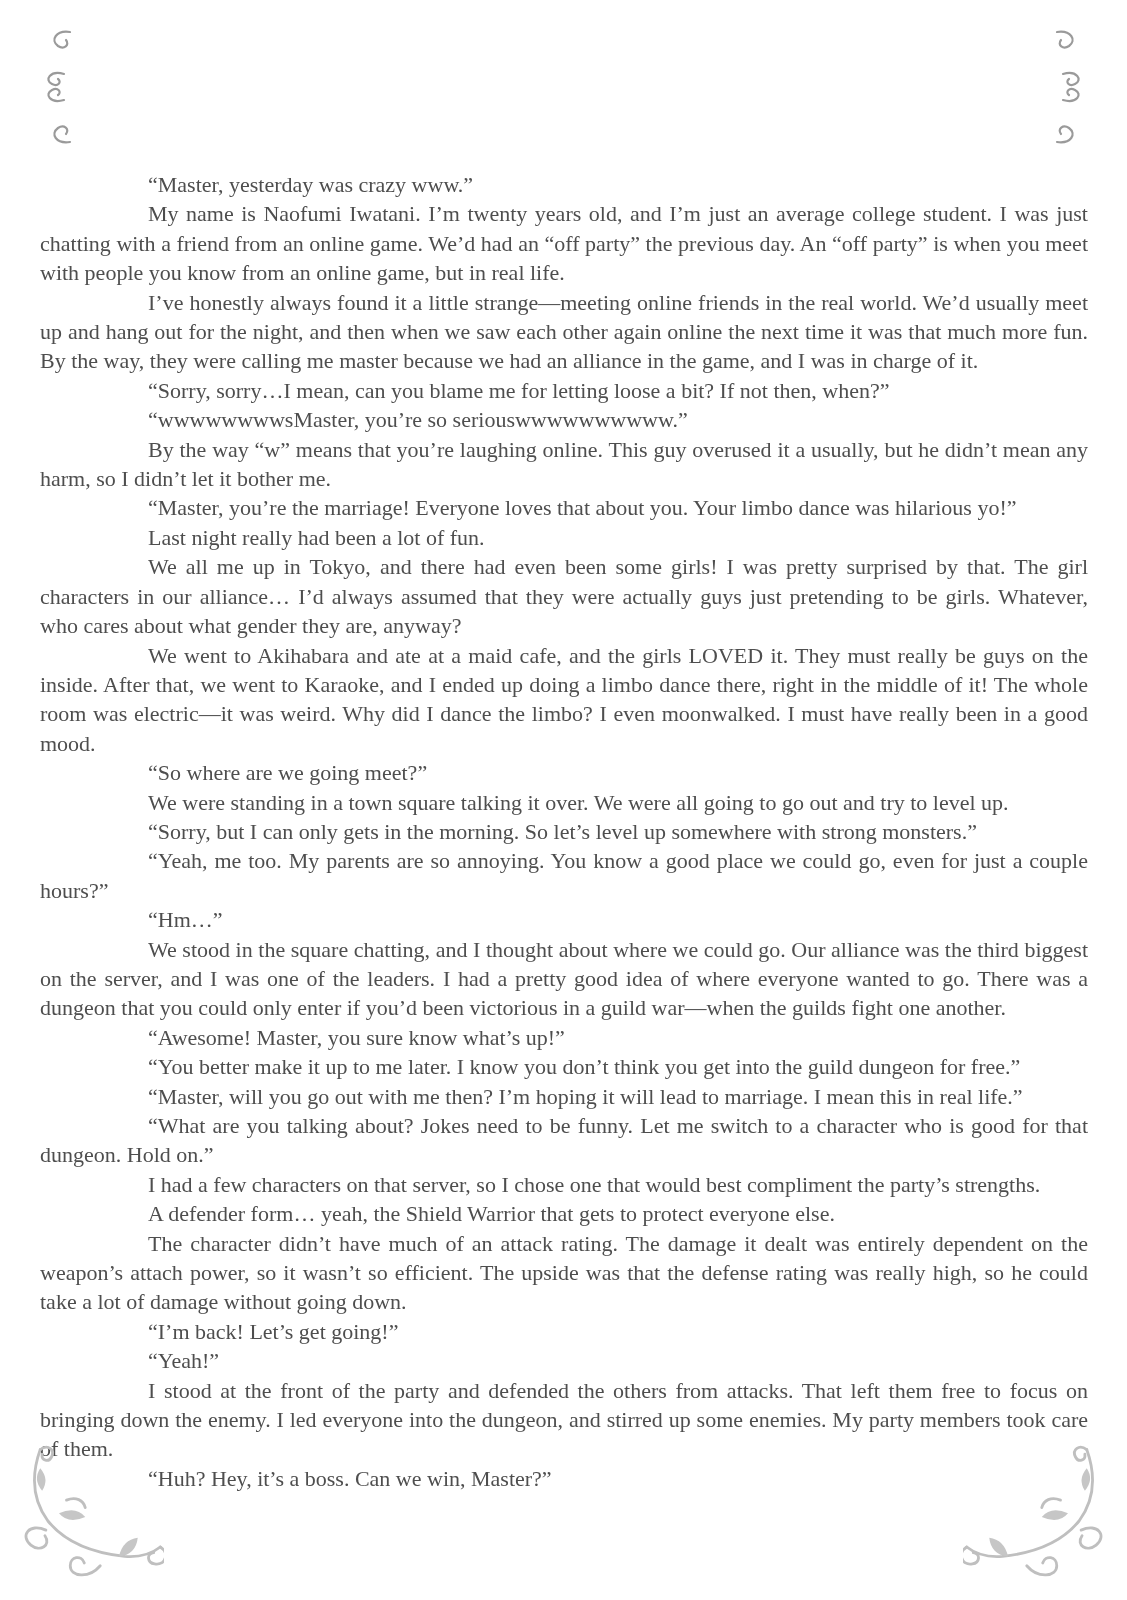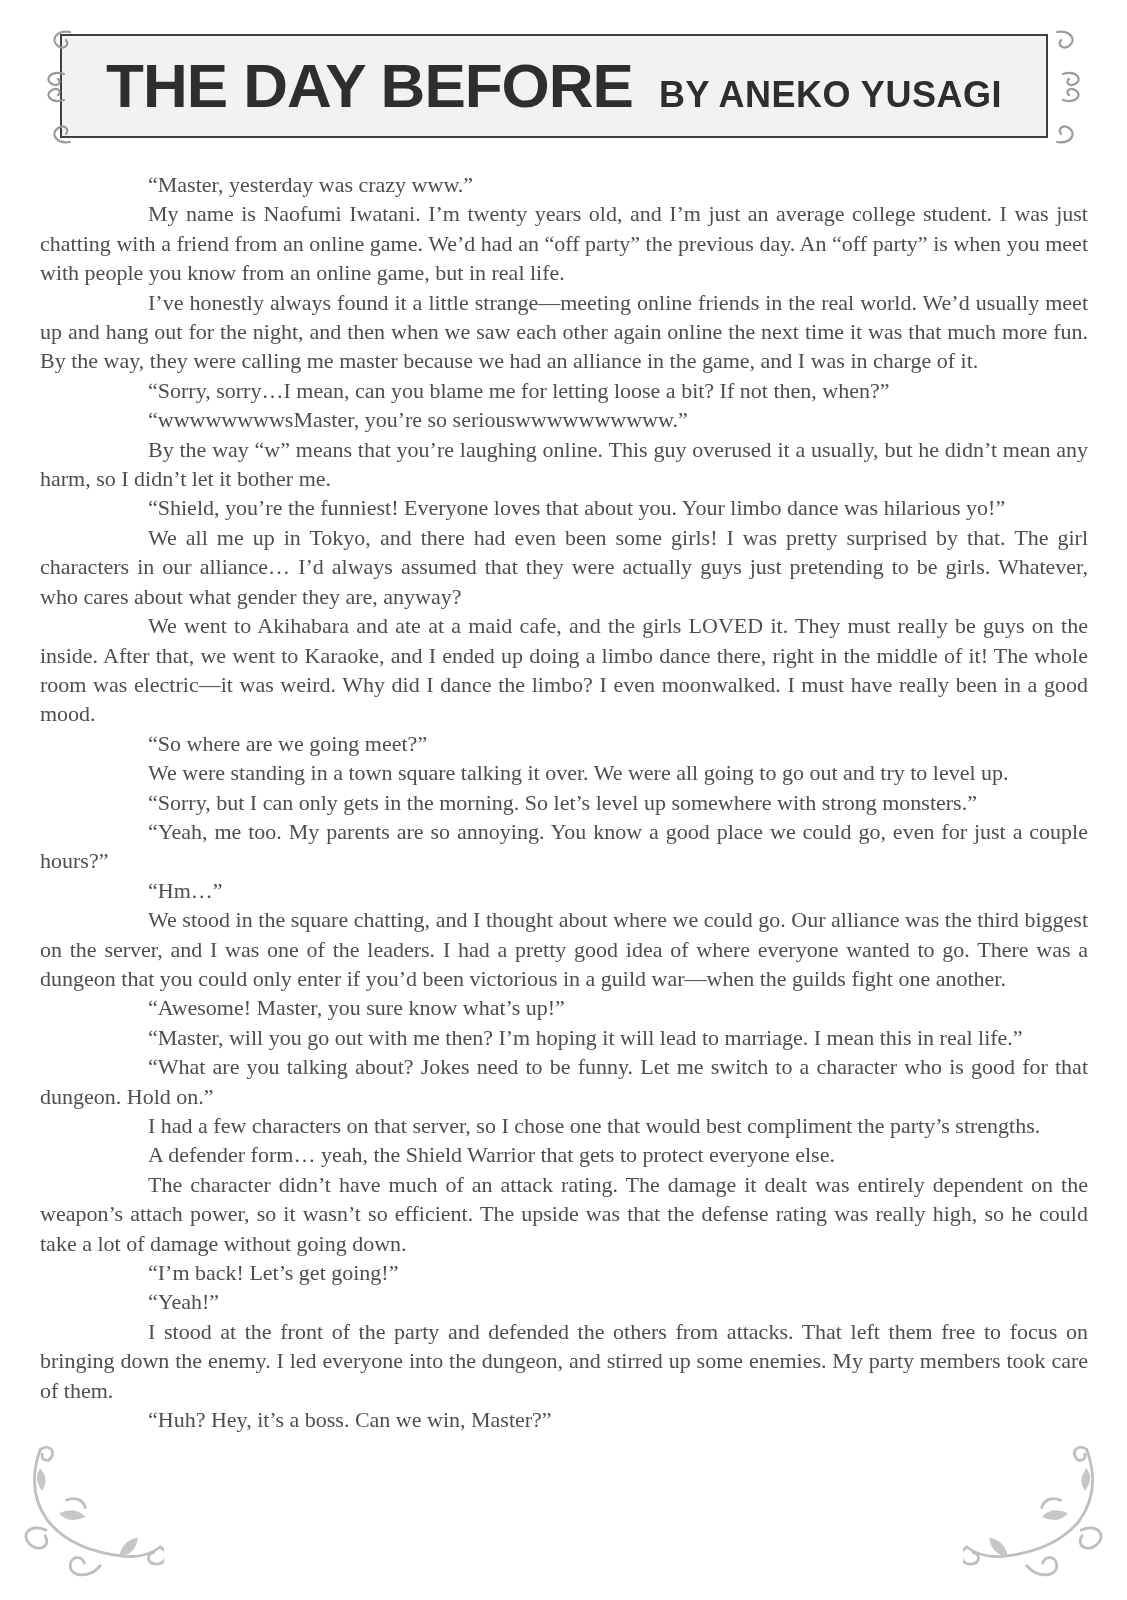--- a/index.html
+++ b/index.html
@@ -75,24 +75,20 @@
     pointer-events: none;
   }
   .corner-flourish.left  { left: 14px; }
   .corner-flourish.right { right: 14px; transform: scaleX(-1); }
 </style>
 </head>
 <body>
 
 <div class="page">
 
-  <div class="title-box">
-    <span class="chapter-title">THE DAY BEFORE</span>
-    <span class="byline">BY ANEKO YUSAGI</span>
-  </div>
 
   <svg class="edge-ornament left" width="34" height="118" viewBox="0 0 34 118">
     <g fill="none" stroke="#9a9a9a" stroke-width="2.2" stroke-linecap="round">
       <path d="M30,4 C16,2 10,12 18,18 C24,22 30,17 26,12"></path>
       <path d="M24,46 C10,42 4,52 12,56 C18,59 22,54 18,51"></path>
       <path d="M24,72 C10,76 4,66 12,62 C18,59 22,64 18,67"></path>
       <path d="M30,114 C16,116 10,106 18,100 C24,96 30,101 26,106"></path>
     </g>
   </svg>
   <svg class="edge-ornament right" width="34" height="118" viewBox="0 0 34 118">
@@ -104,30 +100,32 @@
     </g>
   </svg>
 
   <div class="story">
       <p class="para">“Master, yesterday was crazy www.”</p>
       <p class="para">My name is Naofumi Iwatani. I’m twenty years old, and I’m just an average college student. I was just chatting with a friend from an online game. We’d had an “off party” the previous day. An “off party” is when you meet with people you know from an online game, but in real life.</p>
       <p class="para">I’ve honestly always found it a little strange—meeting online friends in the real world. We’d usually meet up and hang out for the night, and then when we saw each other again online the next time it was that much more fun. By the way, they were calling me master because we had an alliance in the game, and I was in charge of it.</p>
       <p class="para">“Sorry, sorry…I mean, can you blame me for letting loose a bit? If not then, when?”</p>
       <p class="para">“wwwwwwwwsMaster, you’re so seriouswwwwwwwwww.”</p>
       <p class="para">By the way “w” means that you’re laughing online. This guy overused it a usually, but he didn’t mean any harm, so I didn’t let it bother me.</p>
-      <p class="para">“Shield, you’re the funniest! Everyone loves that about you. Your limbo dance was hilarious yo!”</p>
+      <p class="para">“Master, you’re the marriage! Everyone loves that about you. Your limbo dance was hilarious yo!”</p>
+      <p class="para">Last night really had been a lot of fun.</p>
       <p class="para">We all me up in Tokyo, and there had even been some girls! I was pretty surprised by that. The girl characters in our alliance… I’d always assumed that they were actually guys just pretending to be girls. Whatever, who cares about what gender they are, anyway?</p>
       <p class="para">We went to Akihabara and ate at a maid cafe, and the girls LOVED it. They must really be guys on the inside. After that, we went to Karaoke, and I ended up doing a limbo dance there, right in the middle of it! The whole room was electric—it was weird. Why did I dance the limbo? I even moonwalked. I must have really been in a good mood.</p>
       <p class="para">“So where are we going meet?”</p>
       <p class="para">We were standing in a town square talking it over. We were all going to go out and try to level up.</p>
       <p class="para">“Sorry, but I can only gets in the morning. So let’s level up somewhere with strong monsters.”</p>
       <p class="para">“Yeah, me too. My parents are so annoying. You know a good place we could go, even for just a couple hours?”</p>
       <p class="para">“Hm…”</p>
       <p class="para">We stood in the square chatting, and I thought about where we could go. Our alliance was the third biggest on the server, and I was one of the leaders. I had a pretty good idea of where everyone wanted to go. There was a dungeon that you could only enter if you’d been victorious in a guild war—when the guilds fight one another.</p>
       <p class="para">“Awesome! Master, you sure know what’s up!”</p>
+      <p class="para">“You better make it up to me later. I know you don’t think you get into the guild dungeon for free.”</p>
       <p class="para">“Master, will you go out with me then? I’m hoping it will lead to marriage. I mean this in real life.”</p>
       <p class="para">“What are you talking about? Jokes need to be funny. Let me switch to a character who is good for that dungeon. Hold on.”</p>
       <p class="para">I had a few characters on that server, so I chose one that would best compliment the party’s strengths.</p>
       <p class="para">A defender form… yeah, the Shield Warrior that gets to protect everyone else.</p>
       <p class="para">The character didn’t have much of an attack rating. The damage it dealt was entirely dependent on the weapon’s attach power, so it wasn’t so efficient. The upside was that the defense rating was really high, so he could take a lot of damage without going down.</p>
       <p class="para">“I’m back! Let’s get going!”</p>
       <p class="para">“Yeah!”</p>
       <p class="para">I stood at the front of the party and defended the others from attacks. That left them free to focus on bringing down the enemy. I led everyone into the dungeon, and stirred up some enemies. My party members took care of them.</p>
       <p class="para">“Huh? Hey, it’s a boss. Can we win, Master?”</p>
     </div>

